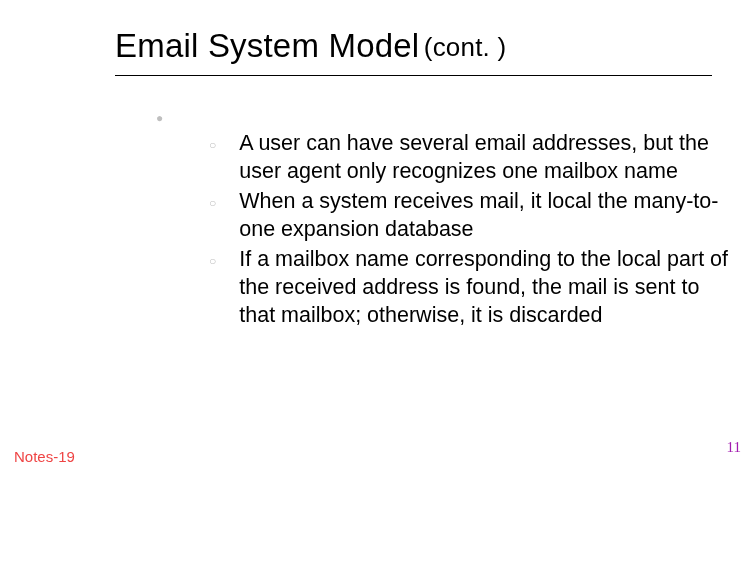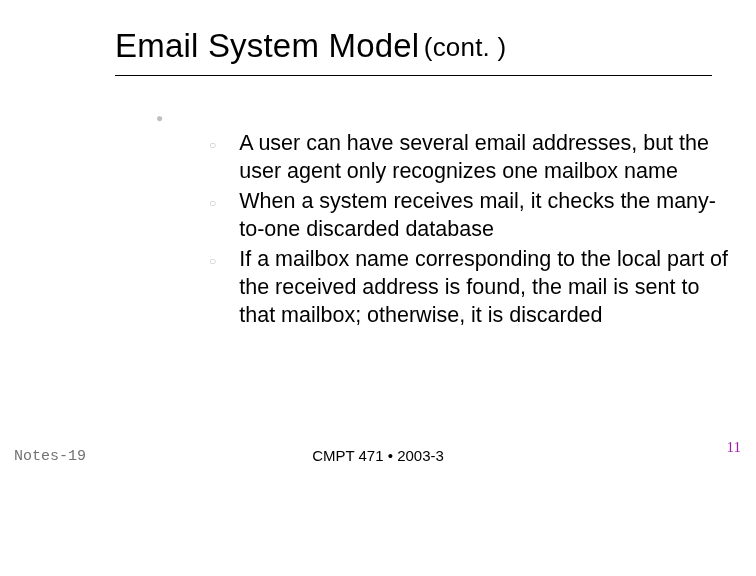--- a/index.html
+++ b/index.html
@@ -84,22 +84,22 @@
   .l2-text {
     font-size: 21.5px;
     line-height: 1.3;
     margin-left: 16px;
   }
   .footer-left {
     position: absolute;
     left: 14px;
     bottom: 11px;
     font-size: 15px;
-    font-family: Liberation Mono, monospace;
-    color: #737373;
+    font-family: Liberation Sans, sans-serif;
+    color: #ef4444;
   }
   .footer-center {
     position: absolute;
     left: 0;
     right: 0;
     bottom: 12px;
     text-align: center;
     font-size: 15px;
     font-family: "Comic Sans MS", cursive, sans-serif;
     color: #000000;
@@ -128,26 +128,25 @@
     <div class="l1">
       <span class="l1-bullet">●</span>
     </div>
     <div class="l2-list">
       <div class="l2">
         <span class="l2-bullet">○</span>
         <span class="l2-text">A user can have several email addresses, but the user agent only recognizes one mailbox name</span>
       </div>
       <div class="l2">
         <span class="l2-bullet">○</span>
-        <span class="l2-text">When a system receives mail, it checks the many-to-one discarded database</span>
+        <span class="l2-text">When a system receives mail, it local the many-to-one expansion database</span>
       </div>
       <div class="l2">
         <span class="l2-bullet">○</span>
         <span class="l2-text">If a mailbox name corresponding to the local part of the received address is found, the mail is sent to that mailbox; otherwise, it is discarded</span>
       </div>
     </div>
   </div>
 
   <div class="footer-left">Notes-19</div>
-  <div class="footer-center">CMPT 471 • 2003-3</div>
   <div class="footer-right">11</div>
 
 </div>
 
 </body></html>

